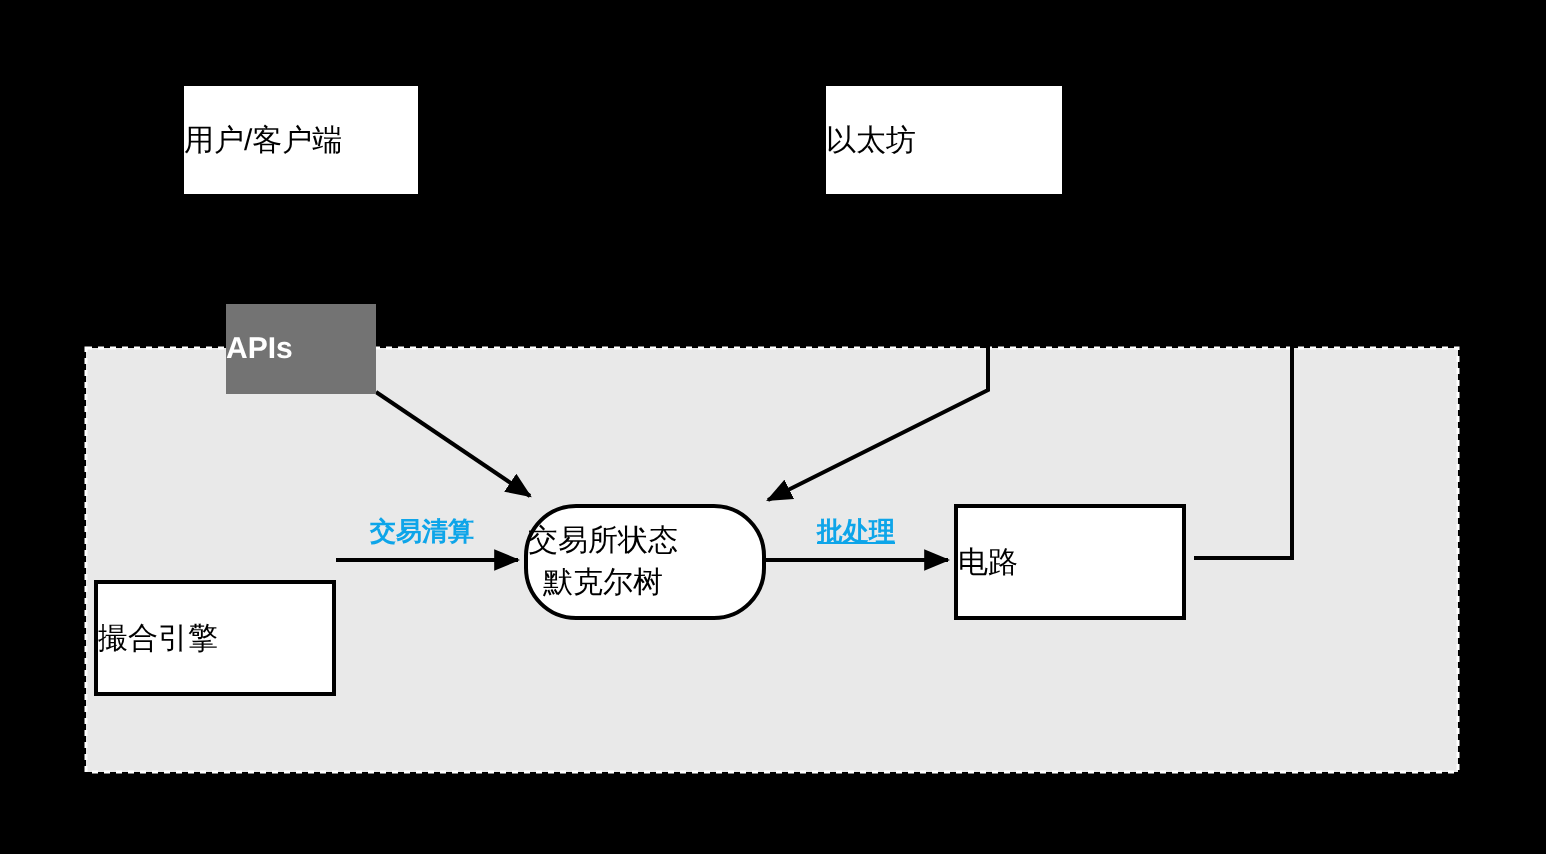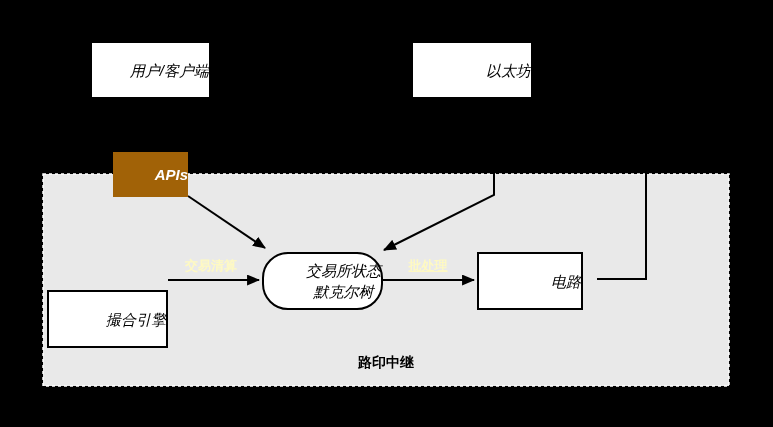--- a/index.html
+++ b/index.html
@@ -14,51 +14,50 @@
   .underlay {
     position: absolute;
     left: 0; top: 0;
     z-index: 1;
   }
   .node {
     position: absolute;
     box-sizing: border-box;
     display: flex;
     align-items: center;
-    justify-content: flex-end;
+    justify-content: flex-start;
     text-align: center;
     z-index: 2;
     color: #000;
     font-size: 15px;
     line-height: 21px;
     white-space: pre-line;
-    font-style: italic;
   }
   .white-box {
     background: #ffffff;
     border: 1.5px solid #000;
   }
   .inner-box {
     background: #ffffff;
     border: 2px solid #000;
   }
   .node-user     { left: 91px;  top: 42px;  width: 119px; height: 56px; }
   .node-ethereum { left: 412px; top: 42px;  width: 120px; height: 56px; }
   .node-apis {
     left: 113px; top: 152px; width: 75px; height: 45px;
-    background: #a16207; color: #ffffff;
+    background: #737373; color: #ffffff;
     font-weight: bold; font-size: 15px;
   }
   .node-matching { left: 47px;  top: 252px; width: 121px; height: 58px; margin-top: 38px; }
   .node-state    { left: 262px; top: 252px; width: 121px; height: 58px; border-radius: 26px; }
-  .node-circuit  { left: 477px; top: 252px; width: 106px; height: 58px; }
+  .node-circuit  { left: 477px; top: 252px; width: 116px; height: 58px; }
   .edge-label {
     position: absolute;
     z-index: 2;
-    color: #fef9c3;
+    color: #0ea5e9;
     font-size: 13px;
     font-weight: bold;
     text-align: center;
     line-height: 16px;
   }
   .label-settlement { left: 168px; top: 258px; width: 86px; }
   .label-batch      { left: 398px; top: 258px; width: 60px; text-decoration: underline; }
   .label-relay {
     position: absolute;
     z-index: 2;
@@ -120,15 +119,14 @@
   </div>
 
   <div class="node inner-box node-circuit">
     <span>电路</span>
   </div>
 
   <div class="edge-label label-settlement">交易清算</div>
 
   <div class="edge-label label-batch">批处理</div>
 
-  <div class="label-relay">路印中继</div>
 
 </div>
 
 </body></html>

